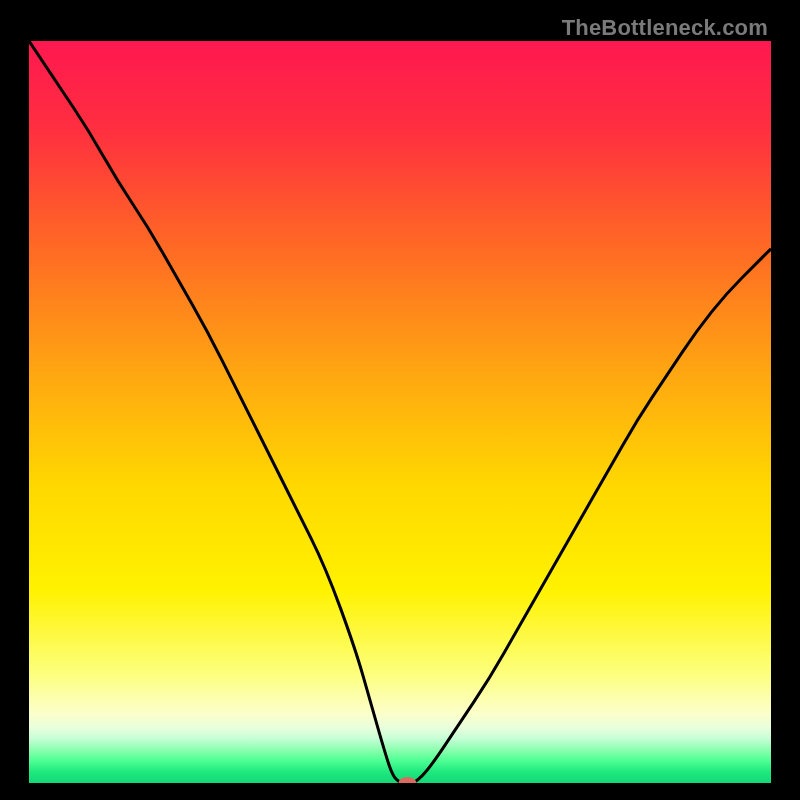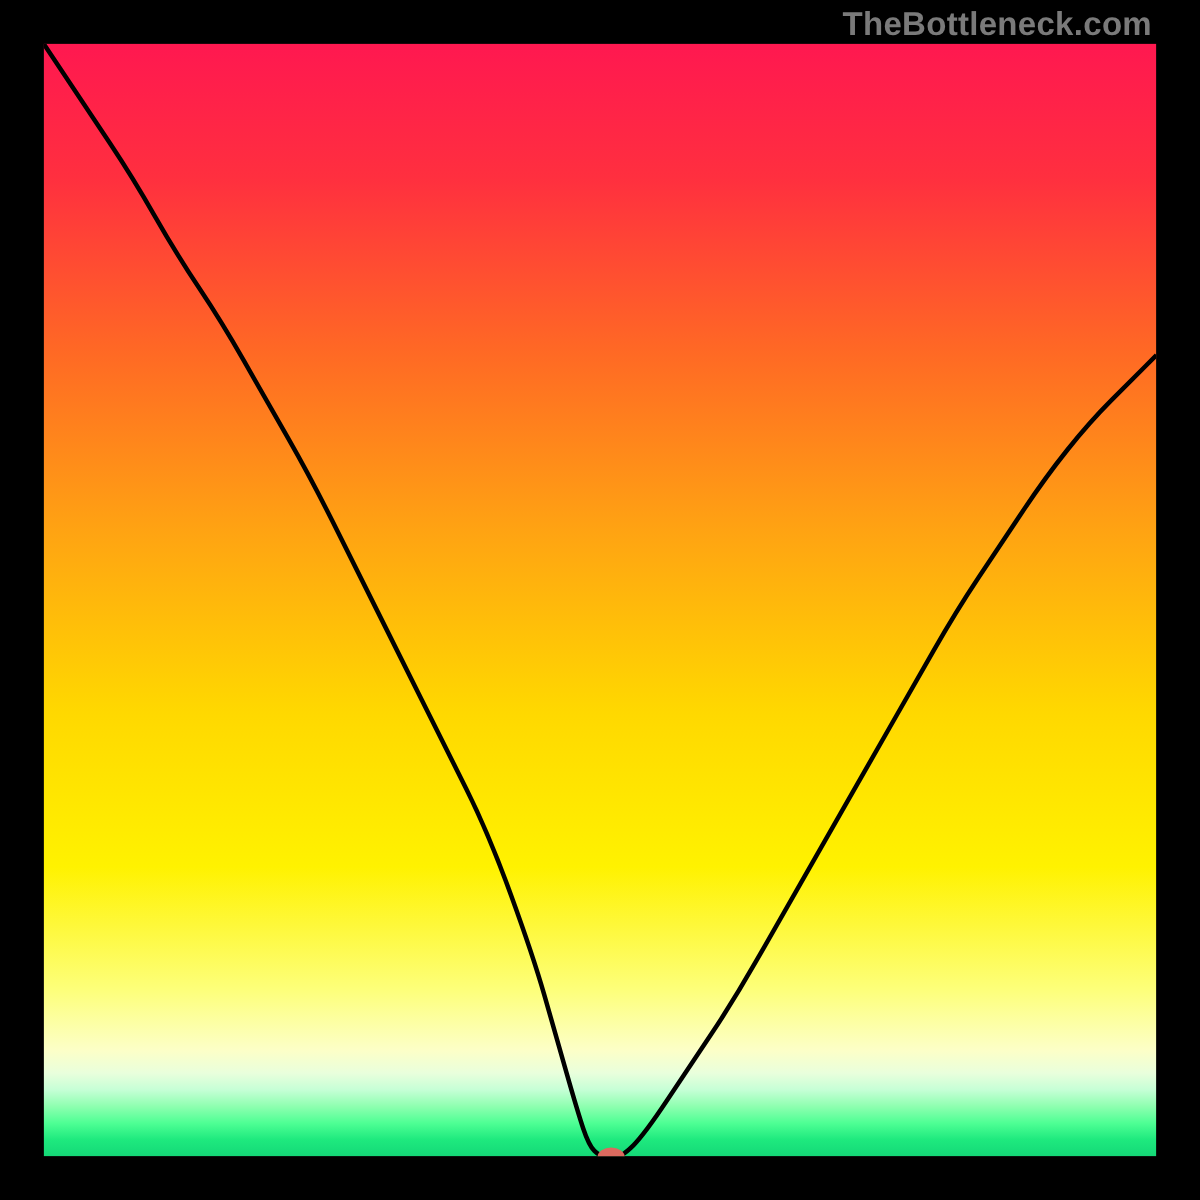--- a/index.html
+++ b/index.html
@@ -6,21 +6,21 @@
     margin: 0;
     padding: 0;
     width: 800px;
     height: 800px;
     background: #000;
     overflow: hidden;
   }
   .frame {
     position: absolute;
     left: 0;
-    top: 0;
+    top: 12px;
     width: 800px;
     height: 700px;
     background: #000;
   }
   .plot {
     position: absolute;
     left: 29px;
     top: 29px;
     width: 742px;
     height: 742px;

